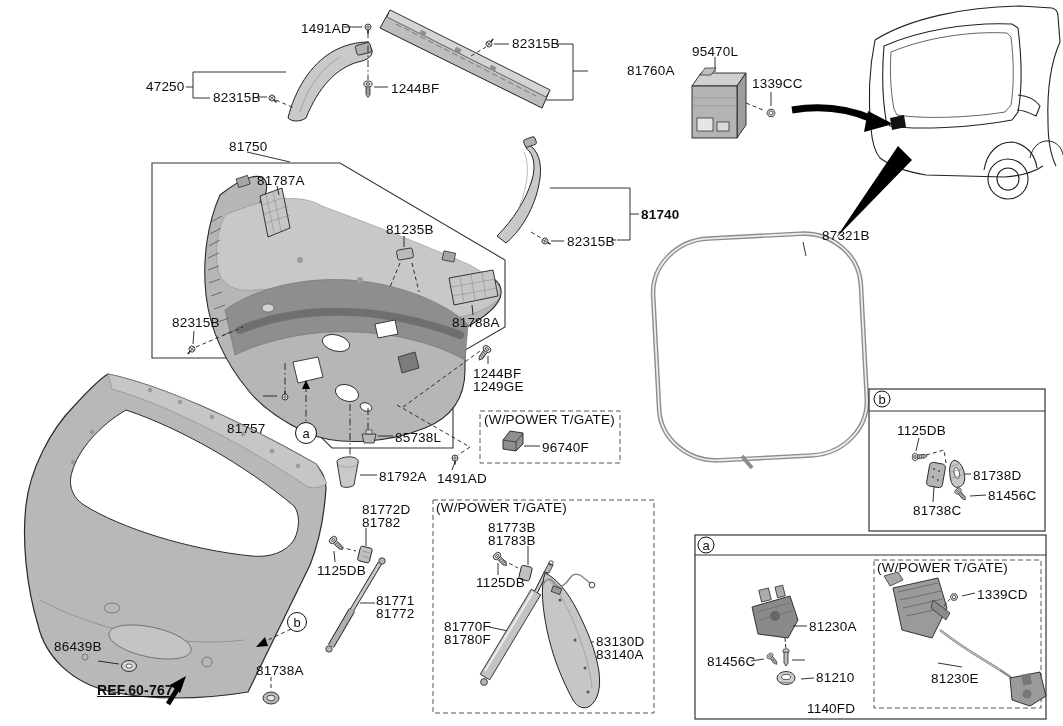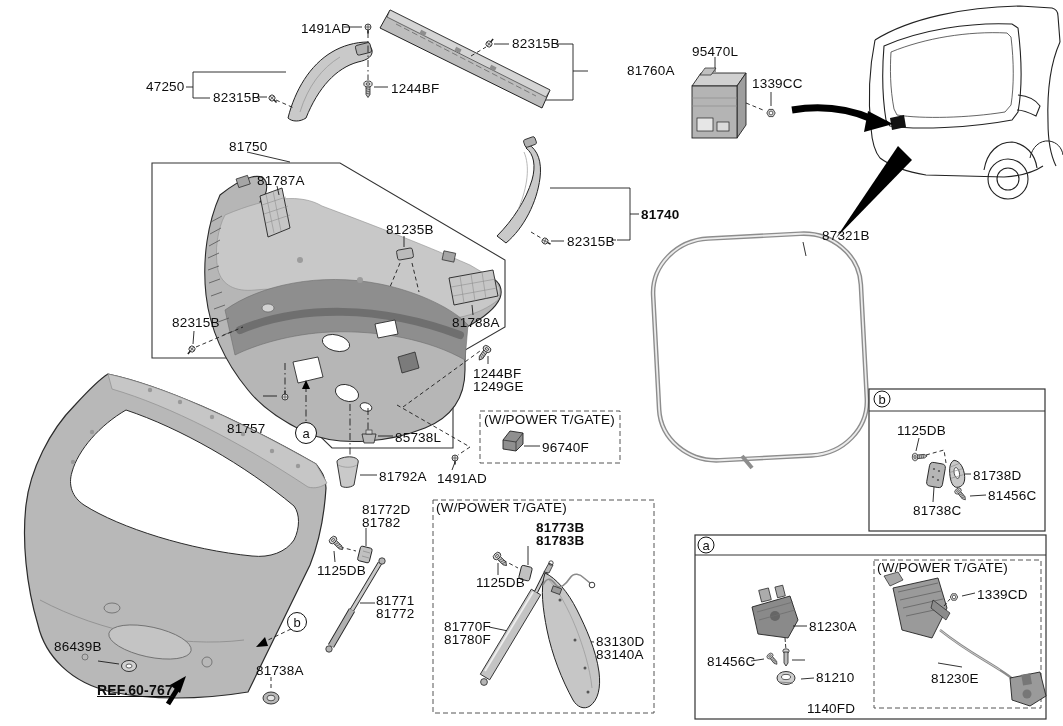--- a/index.html
+++ b/index.html
@@ -417,21 +417,21 @@
     <div class="lbl" style="left: 317px; top: 564px;">
       <div>1125DB</div>
     </div>
     <div class="lbl" style="left: 376px; top: 594px;">
       <div>81771</div>
       <div>81772</div>
     </div>
     <div class="lbl" style="left: 436px; top: 501px;">
       <div>(W/POWER T/GATE)</div>
     </div>
-    <div class="lbl" style="left: 536px; top: 521px; font-weight: bold;">
+    <div class="lbl" style="left: 488px; top: 521px;">
       <div>81773B</div>
       <div>81783B</div>
     </div>
     <div class="lbl" style="left: 476px; top: 576px;">
       <div>1125DB</div>
     </div>
     <div class="lbl" style="left: 444px; top: 620px;">
       <div>81770F</div>
       <div>81780F</div>
     </div>

